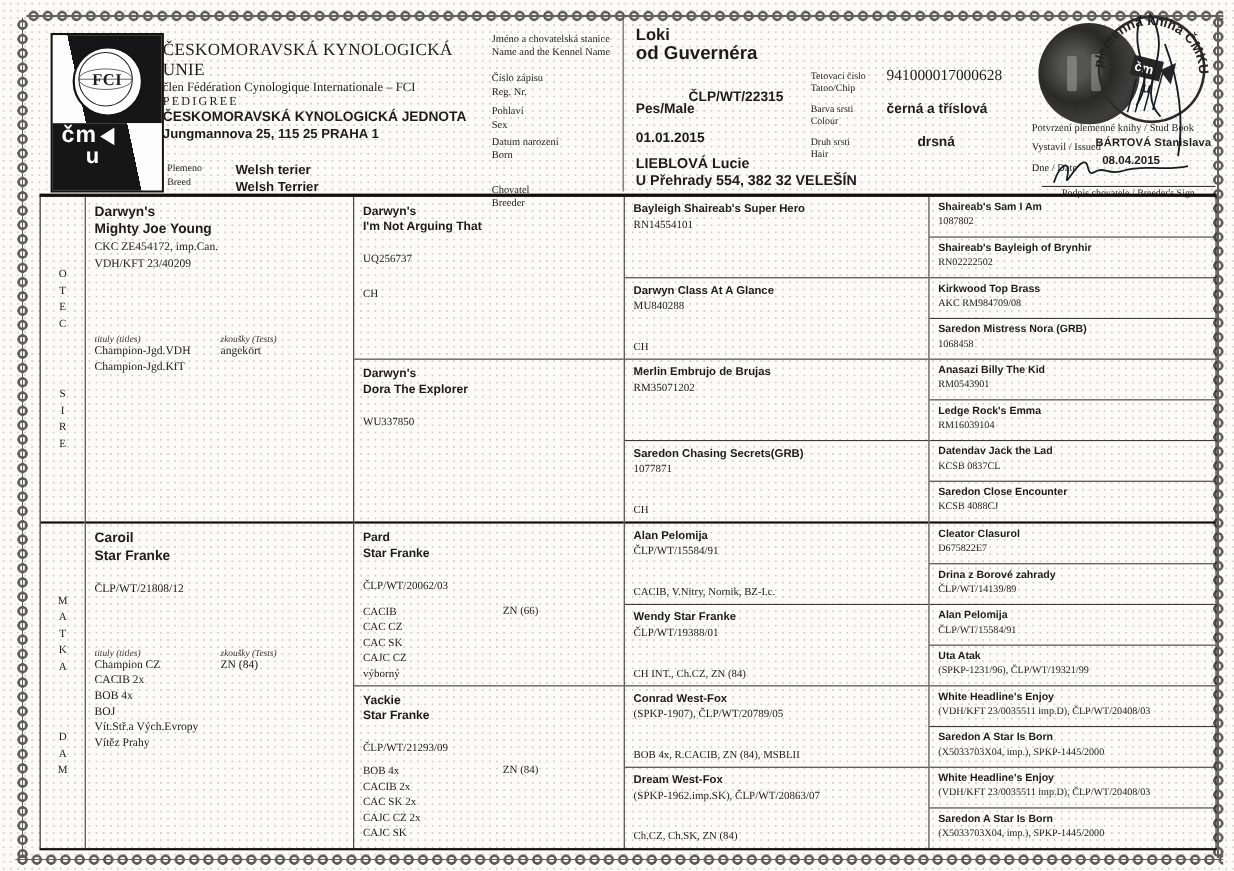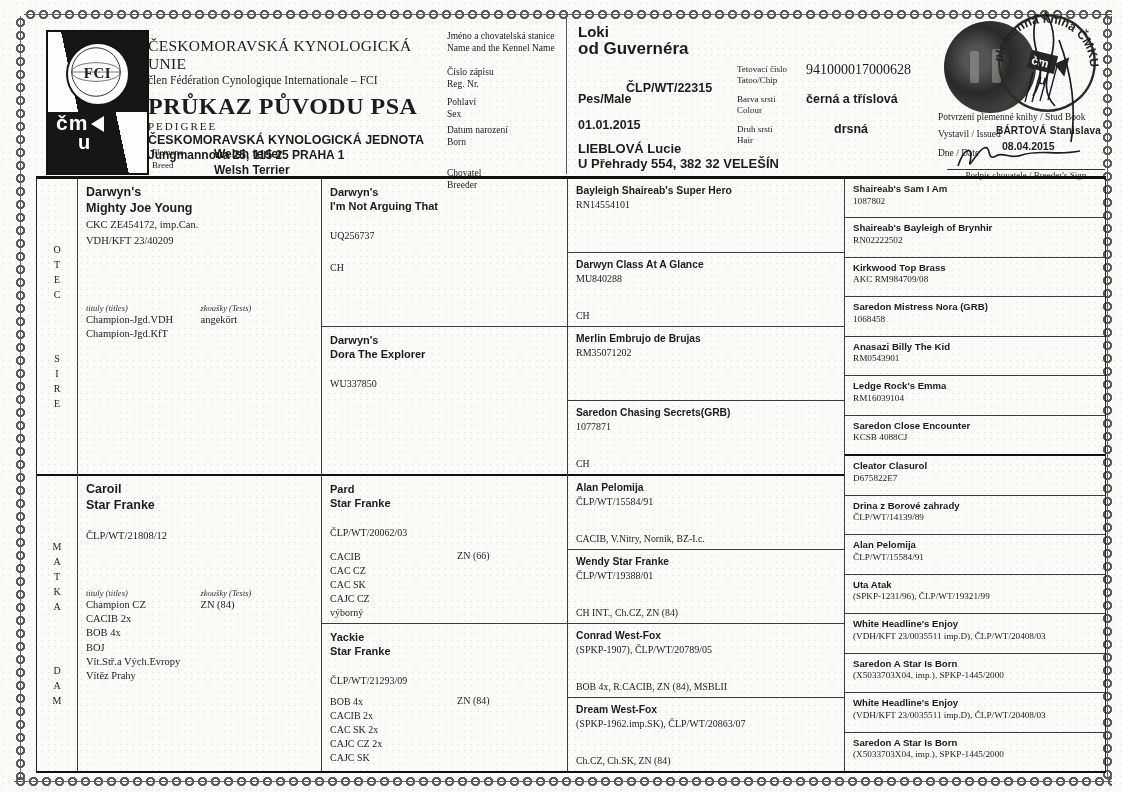--- a/index.html
+++ b/index.html
@@ -125,21 +125,20 @@
               <span class="cmu-arrow"></span>
             </div>
           <div class="cmu-u">u</div>
         </div>
       </div>
     </div>
 
     <div class="org-block">
       <div class="org-name">ČESKOMORAVSKÁ KYNOLOGICKÁ UNIE</div>
       <div class="org-member">člen Fédération Cynologique Internationale – FCI</div>
-      <div class="doc-title">PRŮKAZ PŮVODU PSA</div>
       <div class="doc-title-en">PEDIGREE</div>
       <div class="org2">ČESKOMORAVSKÁ KYNOLOGICKÁ JEDNOTA</div>
       <div class="org2-addr">Jungmannova 25, 115 25 PRAHA 1</div>
     </div>
 
     <div class="breed-row">
       <div class="breed-labels">
         <div>Plemeno</div>
         <div>Breed</div>
       </div>
@@ -411,20 +410,24 @@
       </div>
       <div class="cell g4cell bt">
         <div class="g4name">Anasazi Billy The Kid</div>
         <div class="g4reg">RM0543901</div>
       </div>
       <div class="cell g4cell bt">
         <div class="g4name">Ledge Rock's Emma</div>
         <div class="g4reg">RM16039104</div>
       </div>
       <div class="cell g4cell bt">
+        <div class="g4name">Datendav Jack the Lad</div>
+        <div class="g4reg">KCSB 0837CL</div>
+      </div>
+      <div class="cell g4cell bt">
         <div class="g4name">Saredon Close Encounter</div>
         <div class="g4reg">KCSB 4088CJ</div>
       </div>
       <div class="cell g4cell mid">
         <div class="g4name">Cleator Clasurol</div>
         <div class="g4reg">D675822E7</div>
       </div>
       <div class="cell g4cell bt">
         <div class="g4name">Drina z Borové zahrady</div>
         <div class="g4reg">ČLP/WT/14139/89</div>

